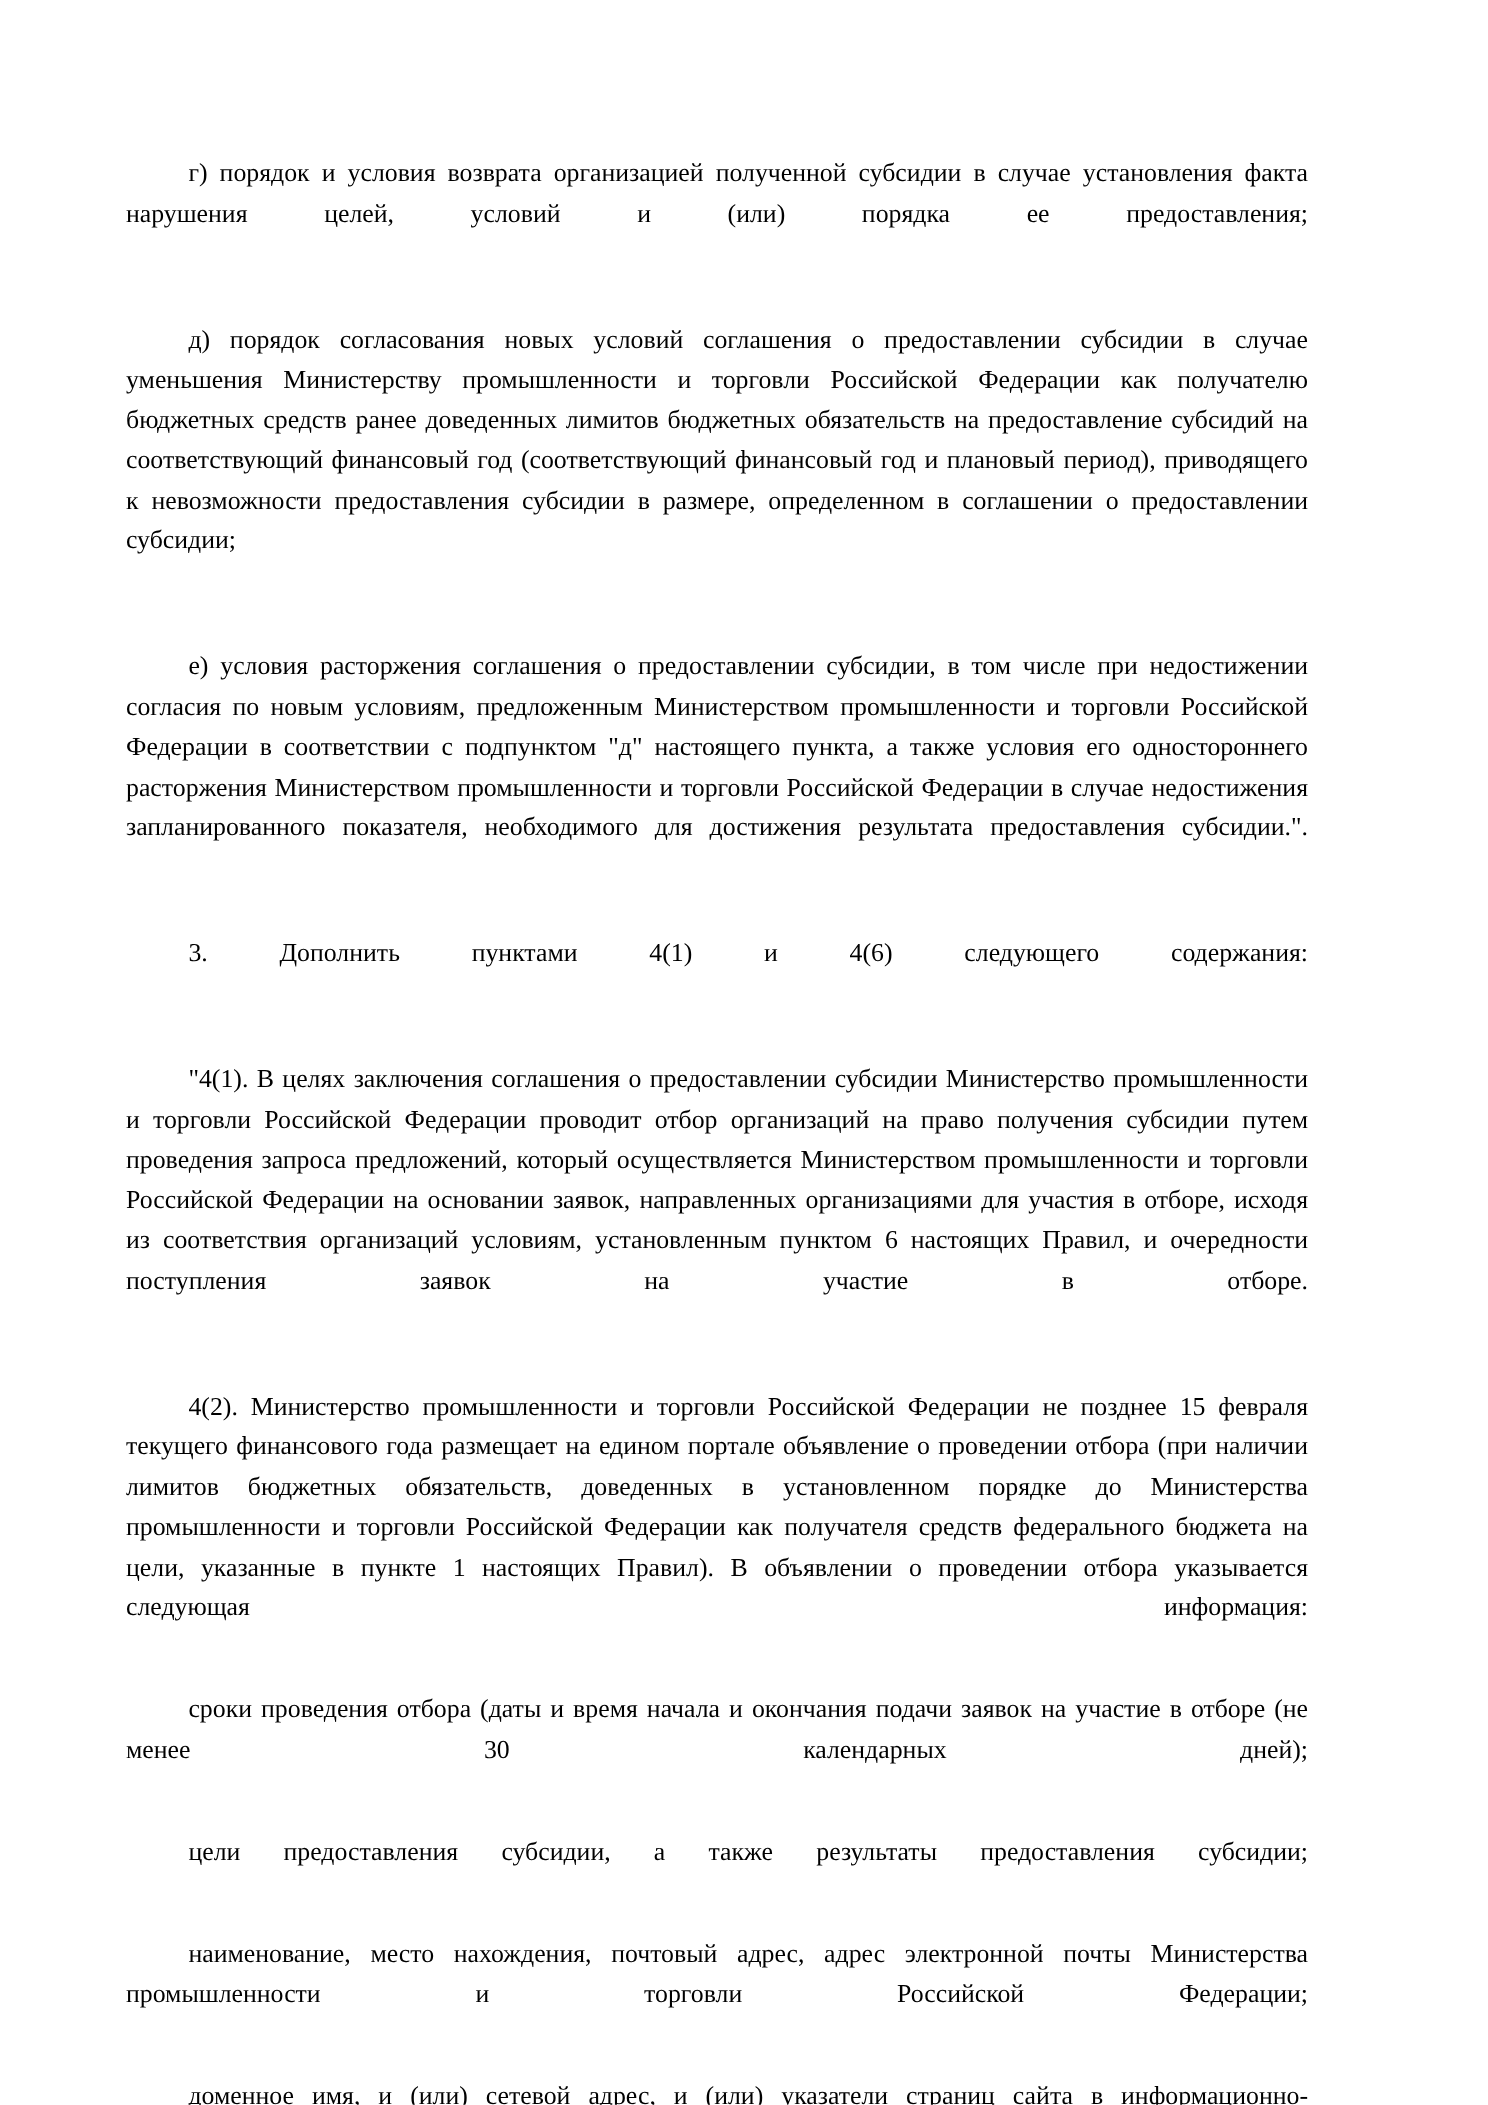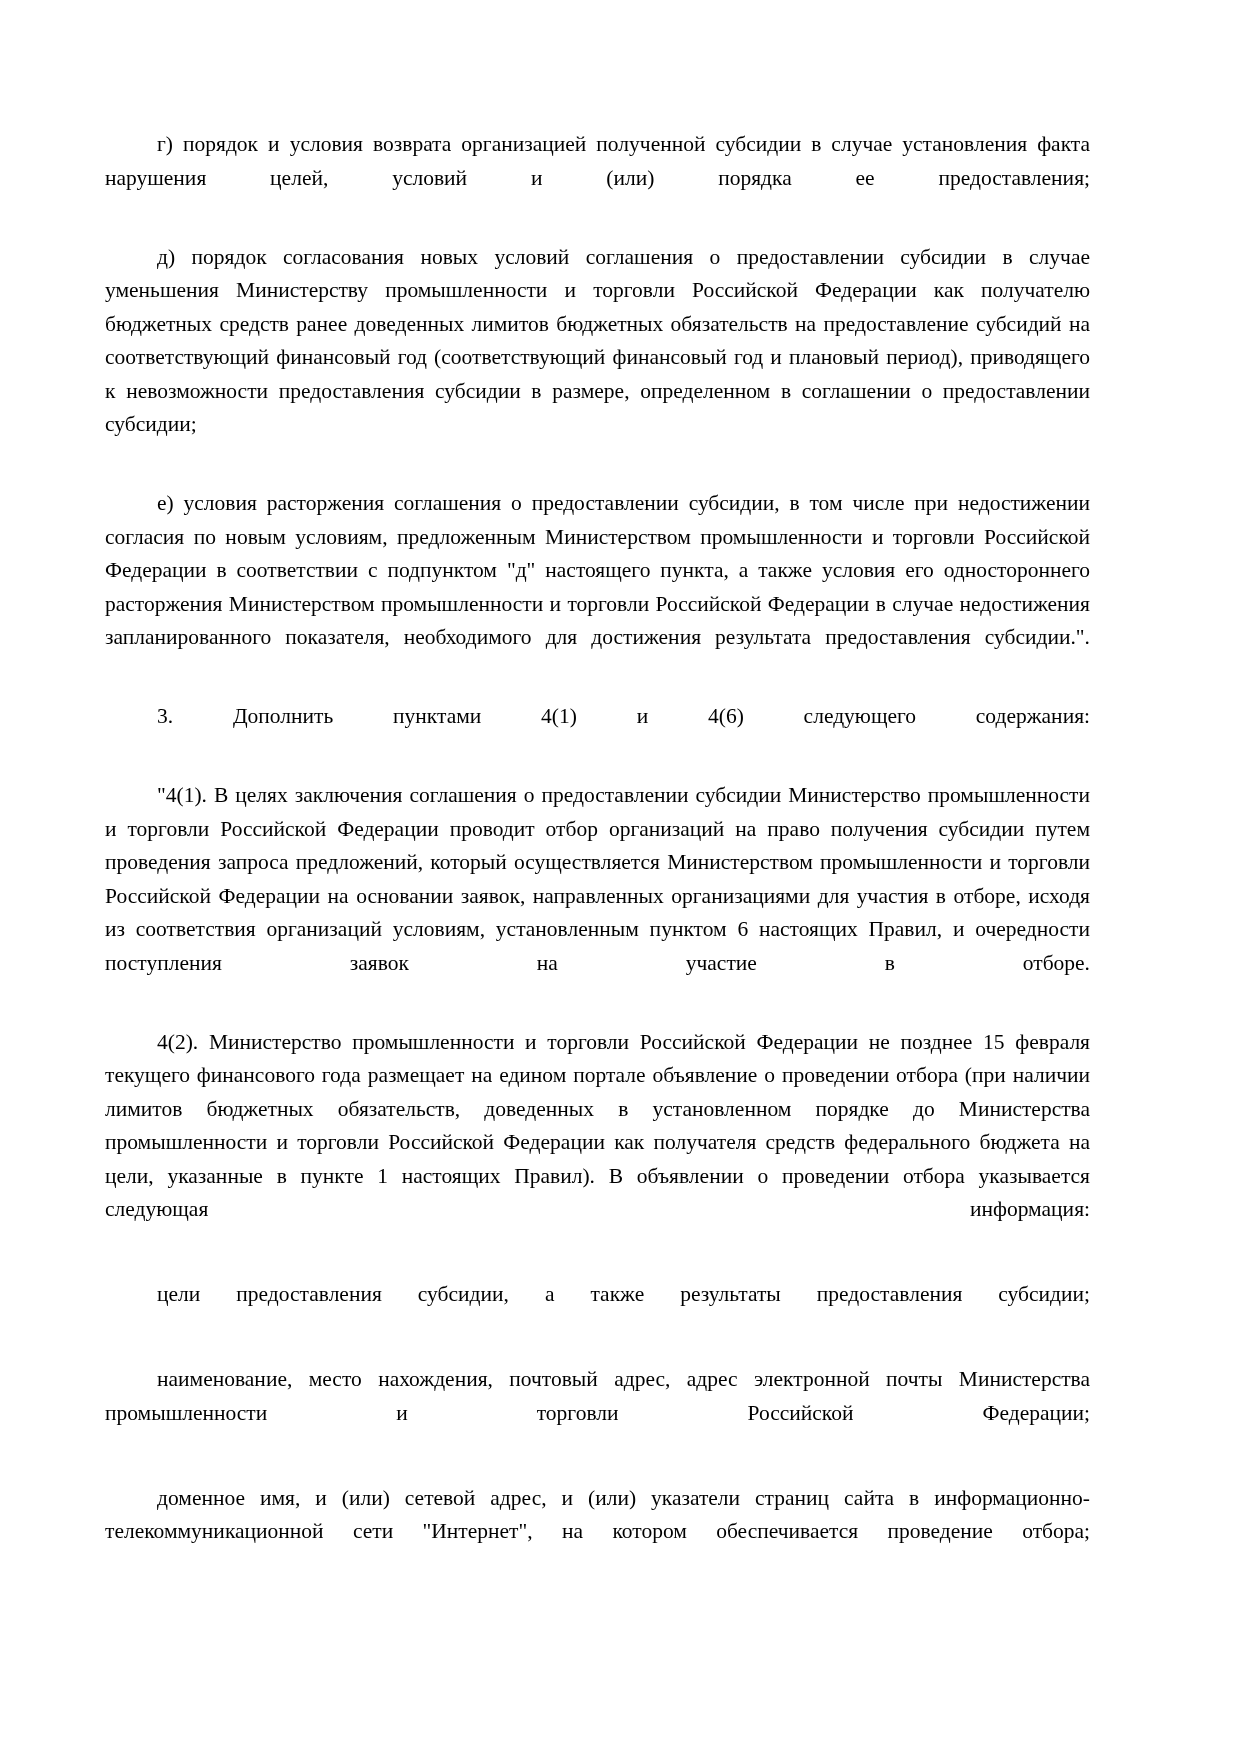--- a/index.html
+++ b/index.html
@@ -34,21 +34,21 @@
     margin: 0 0 0 0;
     font-size: 21.5px;
     line-height: 33.5px;
     text-align: justify;
     text-justify: inter-word;
     text-indent: 52px;
     hyphens: none;
     word-spacing: 0.02em;
   }
   p.para.gap-lg {
-    margin-top: 12px;
+    margin-top: 38px;
   }
   p.para.gap-sm {
     margin-top: 18px;
   }
   p.para.tight {
     margin-top: 0;
   }
   
   p.para::after {
     content: "";
@@ -67,20 +67,21 @@
     <p class="para gap-lg">д) порядок согласования новых условий соглашения о предоставлении субсидии в случае уменьшения Министерству промышленности и торговли Российской Федерации как получателю бюджетных средств ранее доведенных лимитов бюджетных обязательств на предоставление субсидий на соответствующий финансовый год (соответствующий финансовый год и плановый период), приводящего к невозможности предоставления субсидии в размере, определенном в соглашении о предоставлении субсидии;</p>
 
     <p class="para gap-lg">е) условия расторжения соглашения о предоставлении субсидии, в том числе при недостижении согласия по новым условиям, предложенным Министерством промышленности и торговли Российской Федерации в соответствии с подпунктом "д" настоящего пункта, а также условия его одностороннего расторжения Министерством промышленности и торговли Российской Федерации в случае недостижения запланированного показателя, необходимого для достижения результата предоставления субсидии.".</p>
 
     <p class="para gap-lg">3. Дополнить пунктами 4(1) и 4(6) следующего содержания:</p>
 
     <p class="para gap-lg">"4(1). В целях заключения соглашения о предоставлении субсидии Министерство промышленности и торговли Российской Федерации проводит отбор организаций на право получения субсидии путем проведения запроса предложений, который осуществляется Министерством промышленности и торговли Российской Федерации на основании заявок, направленных организациями для участия в отборе, исходя из соответствия организаций условиям, установленным пунктом 6 настоящих Правил, и очередности поступления заявок на участие в отборе.</p>
 
     <p class="para gap-lg">4(2). Министерство промышленности и торговли Российской Федерации не позднее 15 февраля текущего финансового года размещает на едином портале объявление о проведении отбора (при наличии лимитов бюджетных обязательств, доведенных в установленном порядке до Министерства промышленности и торговли Российской Федерации как получателя средств федерального бюджета на цели, указанные в пункте 1 настоящих Правил). В объявлении о проведении отбора указывается следующая информация:</p>
 
+    <p class="para gap-sm">сроки проведения отбора (даты и время начала и окончания подачи заявок на участие в отборе (не менее 30 календарных дней);</p>
 
     <p class="para gap-sm">цели предоставления субсидии, а также результаты предоставления субсидии;</p>
 
     <p class="para gap-sm">наименование, место нахождения, почтовый адрес, адрес электронной почты Министерства промышленности и торговли Российской Федерации;</p>
 
     <p class="para gap-sm">доменное имя, и (или) сетевой адрес, и (или) указатели страниц сайта в информационно-телекоммуникационной сети "Интернет", на котором обеспечивается проведение отбора;</p>
 
   </div>
 </div>
 

